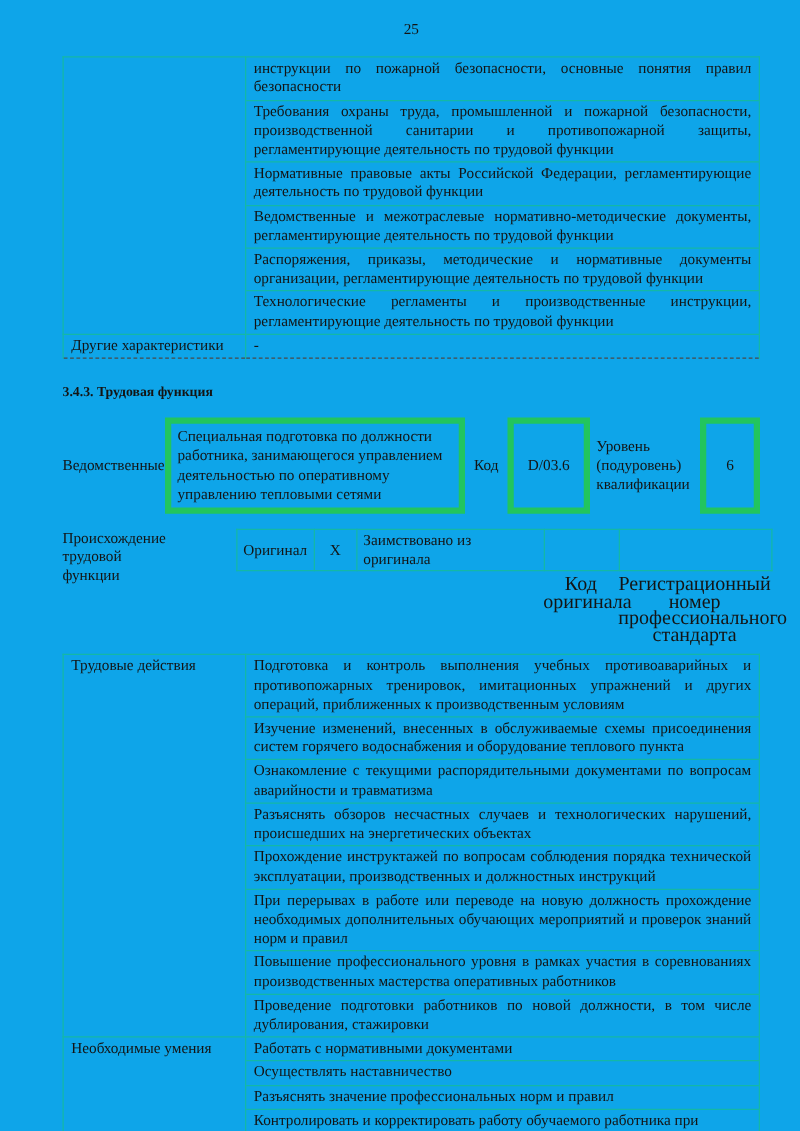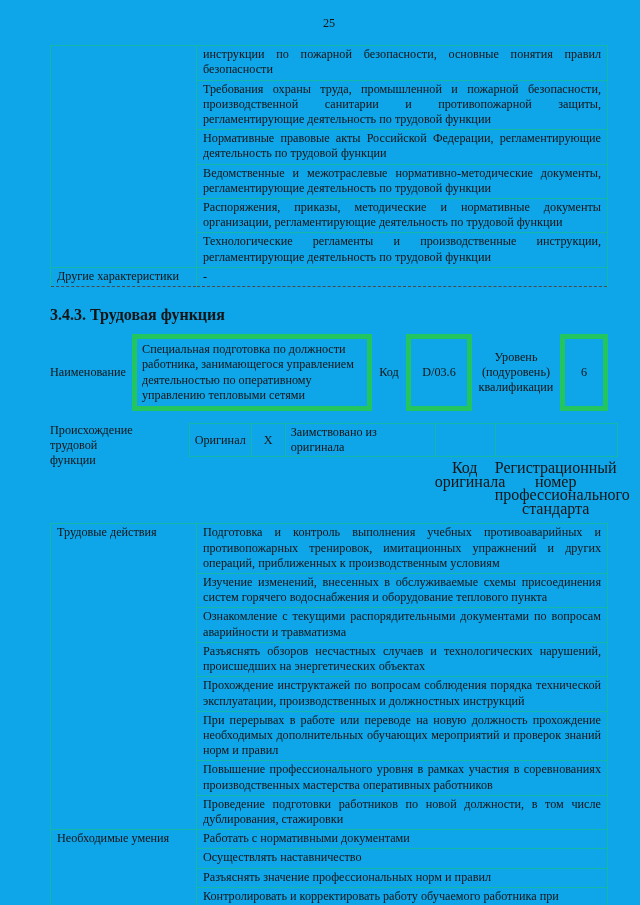--- a/index.html
+++ b/index.html
@@ -24,33 +24,33 @@
   table.tbl td {
     border: 1px solid #14b8a6;
     vertical-align: top;
     padding: 1px 6px 2px 6px;
   }
   .just { text-align: justify; }
   tr.dashed-bottom td { border-bottom: 1px dashed #4a4a4a; }
 
   .section-heading {
     font-weight: bold;
-    font-size: 16px;
+    font-size: 11px;
     margin: 20px 0 12px 0;
   }
 
   
   .func-header { display: flex; align-items: stretch; min-height: 66px; margin-bottom: 12px; }
   .fh-label { display: flex; align-items: center; }
   .fh-name-label { width: 82px; padding-right: 4px; }
   .fh-box { border: 5px solid #22c55e; }
   .fh-name-box { width: 240px; padding: 3px 5px; }
   .fh-code-label { width: 34px; justify-content: center; padding: 0 2px; }
   .fh-code-box { width: 66px; display: flex; align-items: center; justify-content: center; }
-  .fh-level-label { width: 88px; padding: 0 5px; align-items: center; text-align: center; }
+  .fh-level-label { width: 88px; padding: 0 5px; align-items: center; }
   .fh-level-box { width: 48px; display: flex; align-items: center; justify-content: center; }
 
   
   .origin { display: flex; margin-bottom: 8px; gap: 48px; }
   .origin-label { width: 130px; padding-right: 8px; }
   .origin-right { flex: 1; }
   table.origin-table td { height: 24px; vertical-align: middle; padding: 1px 5px; }
   .center { text-align: center; }
   .origin-captions { display: flex; margin-top: 4px; font-size: 16px; line-height: 13.5px; }
   .cap-code { margin-left: 246px; width: 60px; text-align: center; }
@@ -94,21 +94,21 @@
       <tr class="dashed-bottom">
         <td>Другие характеристики</td>
         <td>-</td>
       </tr>
     </tbody>
   </table>
 
   <div class="section-heading">3.4.3. Трудовая функция</div>
 
   <div class="func-header">
-    <div class="fh-label fh-name-label">Наименование</div>
+    <div class="fh-label fh-name-label">Ведомственные</div>
     <div class="fh-box fh-name-box">Специальная подготовка по должности работника, занимающегося управлением деятельностью по оперативному управлению тепловыми сетями</div>
     <div class="fh-label fh-code-label">Код</div>
     <div class="fh-box fh-code-box">D/03.6</div>
     <div class="fh-label fh-level-label">Уровень (подуровень) квалификации</div>
     <div class="fh-box fh-level-box">6</div>
   </div>
 
   <div class="origin">
     <div class="origin-label">Происхождение трудовой функции</div>
     <div class="origin-right">

